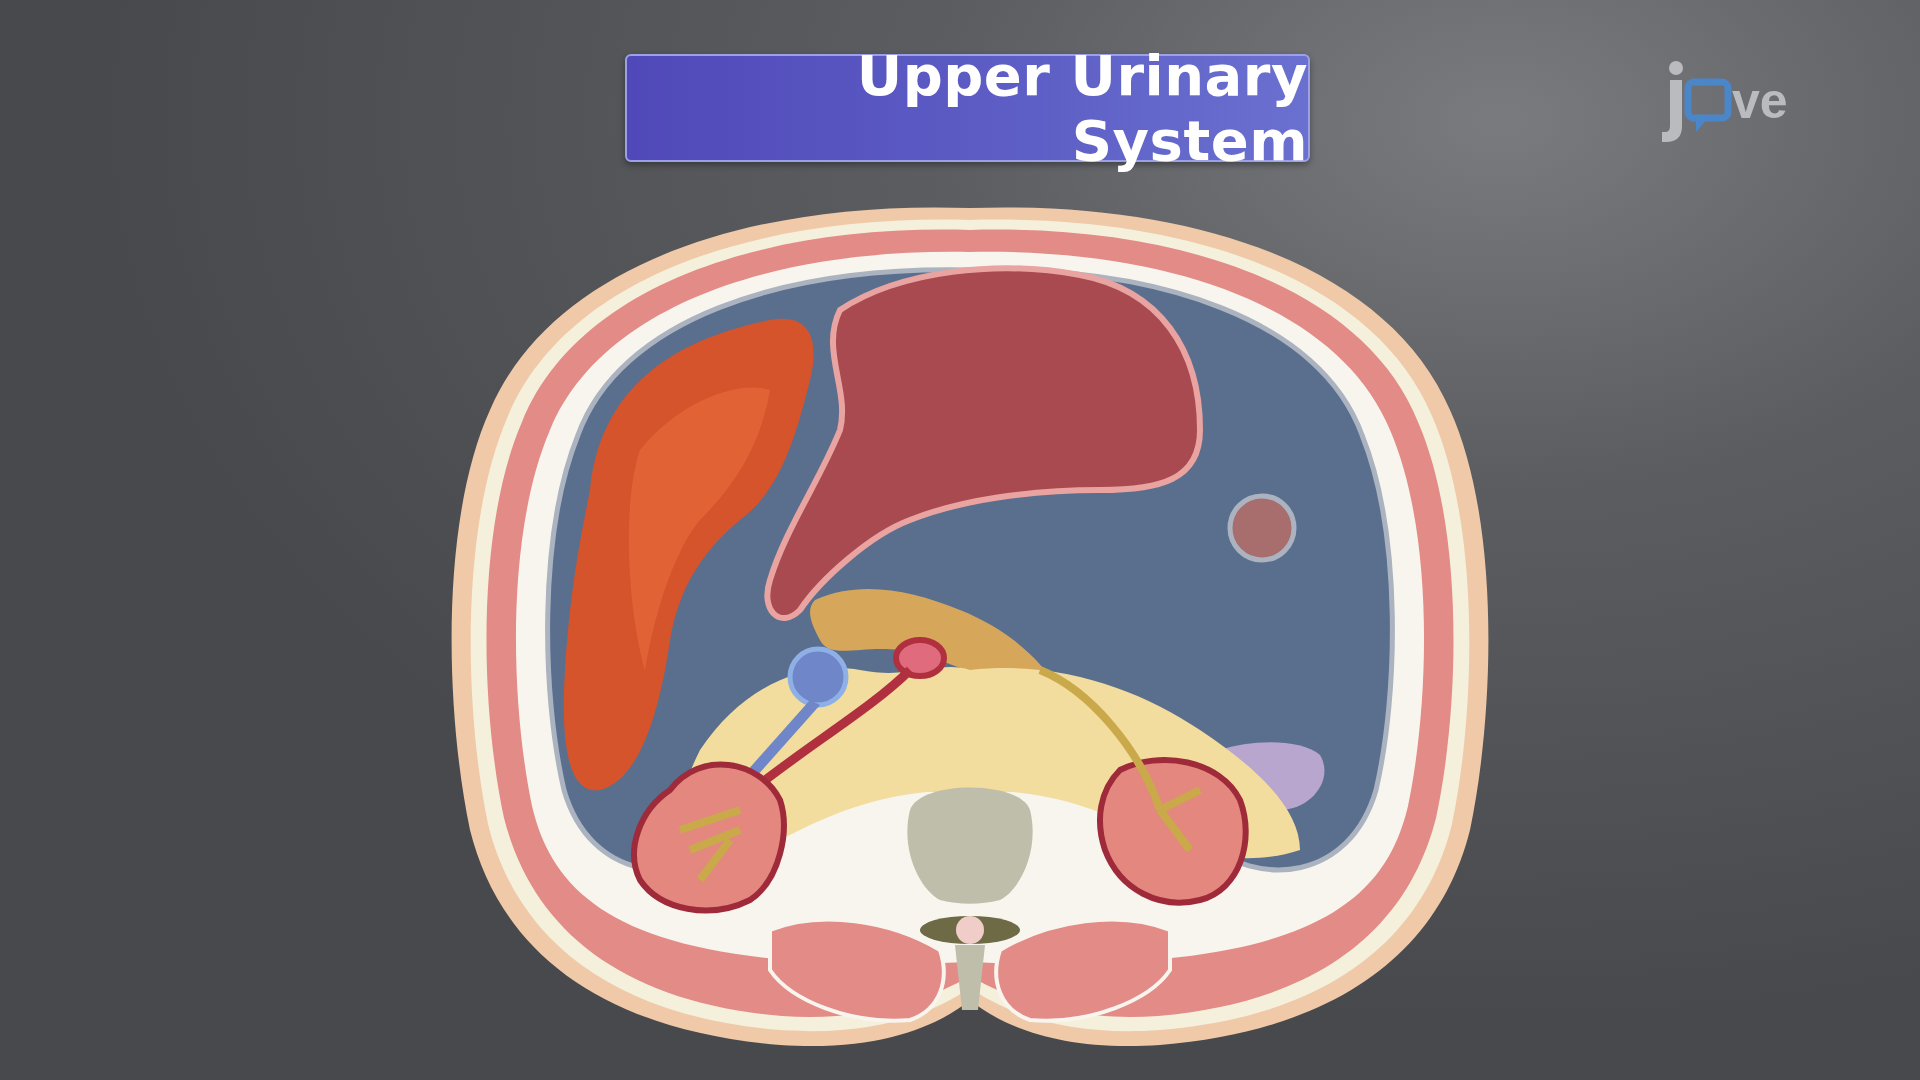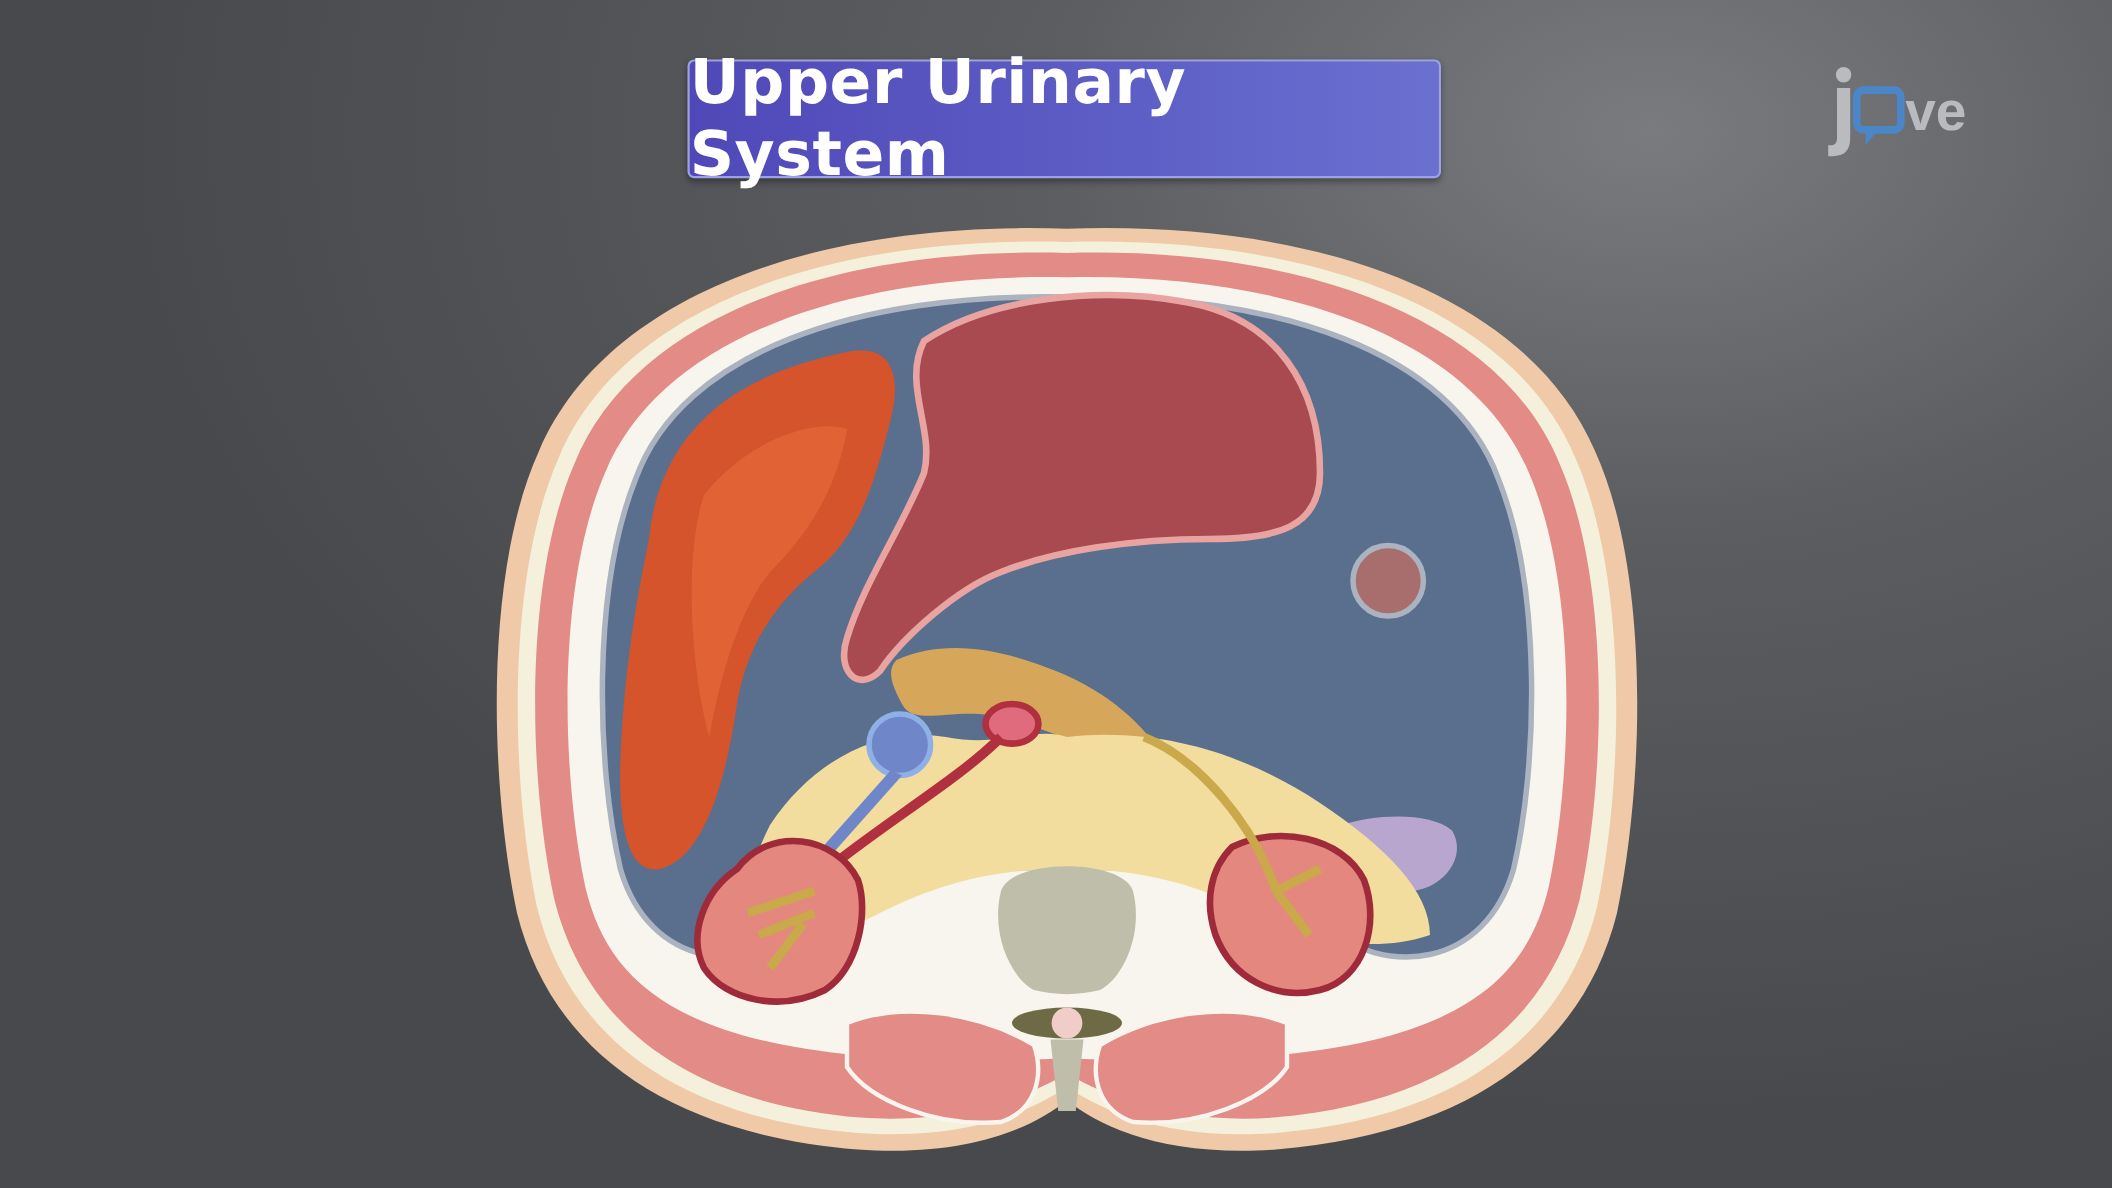--- a/index.html
+++ b/index.html
@@ -4,21 +4,21 @@
 <style>
   html,body{margin:0;padding:0;}
   body{width:1920px;height:1080px;overflow:hidden;position:relative;
     background:radial-gradient(ellipse 1400px 900px at 1500px 120px,#7a7b7f 0%,#5c5d61 40%,#48494c 100%);
     font-family:"Liberation Sans",sans-serif;}
   .title-banner{position:absolute;left:625px;top:54px;width:685px;height:108px;
     border-radius:6px;border:2px solid #9ca0e6;box-sizing:border-box;
     background:linear-gradient(90deg,#5048b8 0%,#5e5fc6 60%,#6a70d0 100%);
     box-shadow:0 3px 6px rgba(0,0,0,.35);display:flex;align-items:center;justify-content:center;}
   .title-text{color:#fff;font-weight:bold;font-size:56px;letter-spacing:0.5px;
-    font-family:"DejaVu Sans","Liberation Sans",sans-serif;}
+    font-family:"DejaVu Sans","Liberation Sans",sans-serif;text-align:right;}
   .logo{position:absolute;left:1656px;top:58px;width:170px;height:90px;}
   .anatomy{position:absolute;left:440px;top:190px;width:1060px;height:870px;}
 </style>
 </head>
 <body>
 
 <div class="title-banner">
   <span class="title-text">Upper Urinary System</span>
 </div>
 

